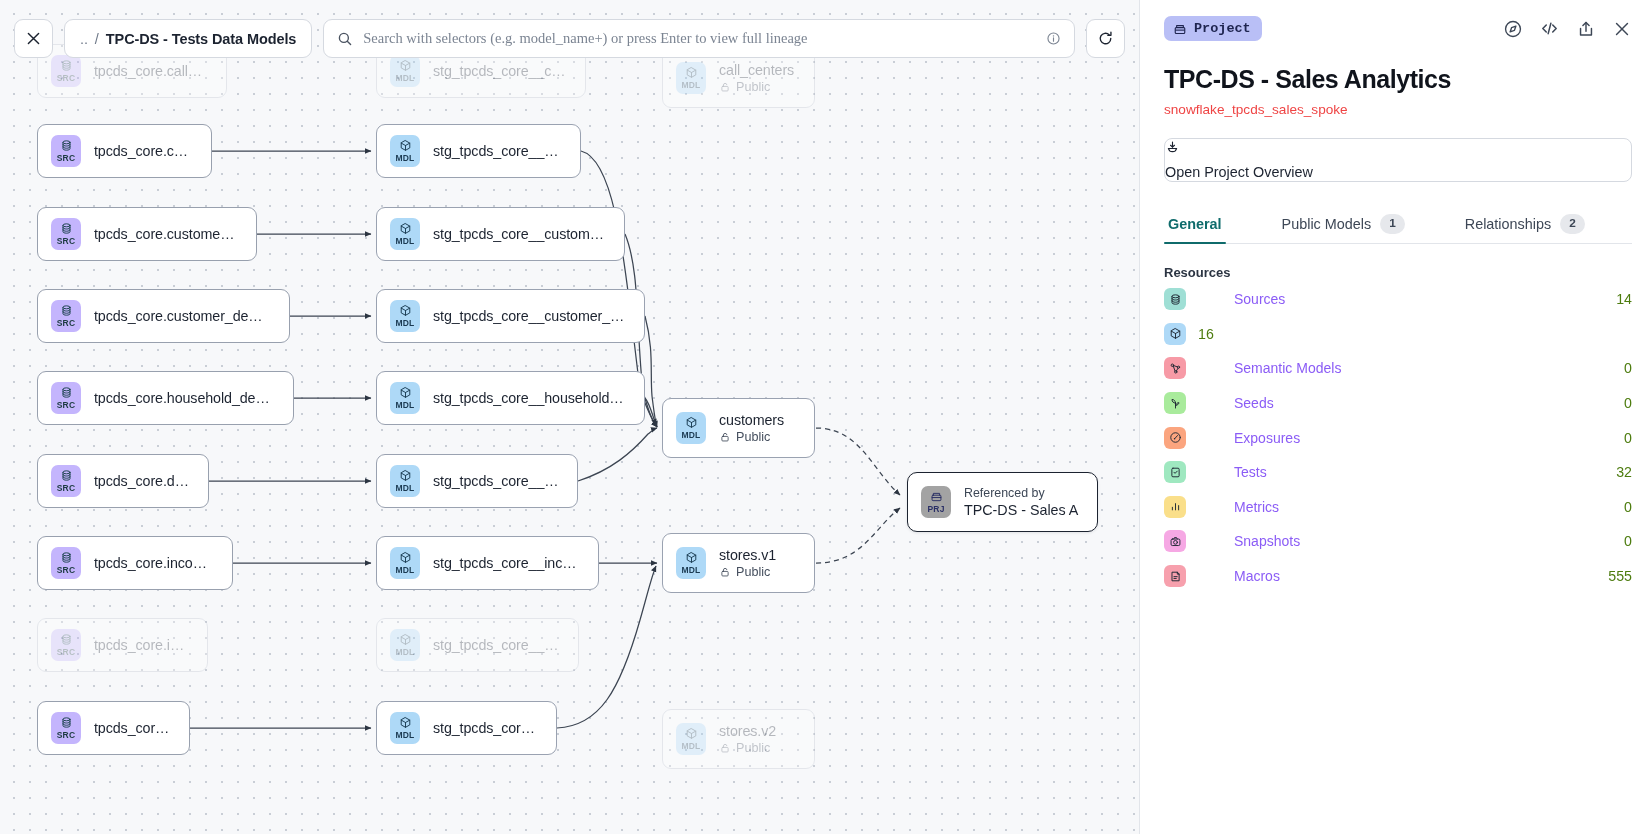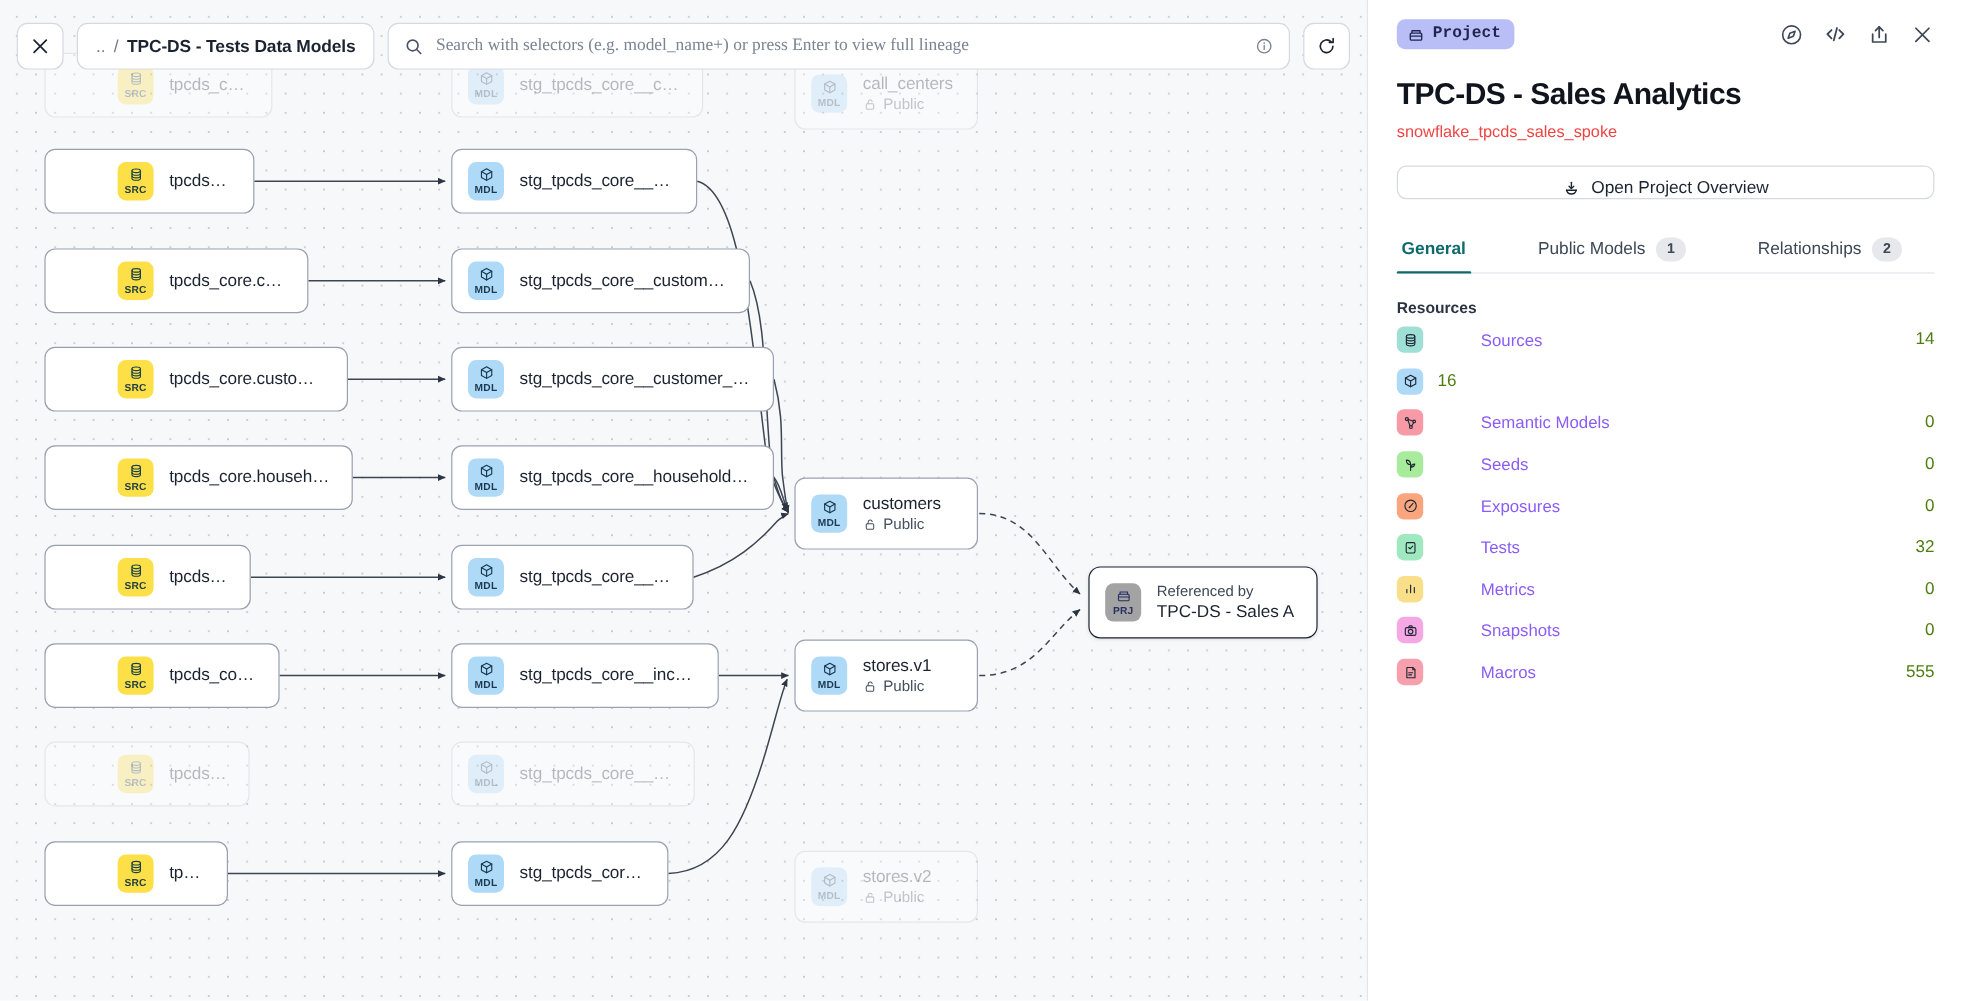--- a/index.html
+++ b/index.html
@@ -73,21 +73,21 @@
     width: 30px; min-width: 30px; height: 32px; border-radius: 7px;
     display: flex; flex-direction: column; align-items: center;
     justify-content: center; gap: 0px;
   }
   .badge .bicon { line-height: 0; }
   .badge .btxt {
     font-size: 8.5px; font-weight: 700; letter-spacing: 0.2px;
     font-family: "Liberation Sans", sans-serif;
     margin-top: 1px;
   }
-  .badge-src { background: #fde047; margin-left: 47px; }
+  .badge-src { background: #c4b5fd; }
   .badge-src .btxt { color: #1d3b42; }
   .badge-mdl { background: #aed9f7; }
   .badge-mdl .btxt { color: #1b3a52; }
   .badge-prj { background: #a3a3a3; }
   .badge-prj .btxt { color: #2a2f66; }
   .node-label {
     font-size: 14.3px; color: #1c2330; white-space: nowrap;
     overflow: hidden; text-overflow: ellipsis; letter-spacing: -0.1px;
   }
   .node-texts { display: flex; flex-direction: column; gap: 2px; overflow: hidden; }
@@ -98,44 +98,45 @@
   .node-kicker { font-size: 12.4px; color: #3d4756; }
   .node-title2 { font-size: 14.3px; color: #1c2330; white-space: nowrap; }
   .node.prj { border: 1.6px solid #1c2330; border-radius: 10px; box-shadow: 0 1px 3px rgba(20,25,35,.10); }
 
   svg.edges { position: absolute; inset: 0; width: 1139px; height: 834px; z-index: 5; }
 
   
   .panel {
     width: 509px; height: 834px; background: #fff;
     border-left: 1px solid #e2e5ea;
-    padding: 16px 36px 0 24px;
+    padding: 16px 16px 0 24px;
     position: relative;
   }
   .panel-top { display: flex; align-items: center; justify-content: space-between; }
   .chip {
     display: inline-flex; align-items: center; gap: 7px;
     background: #b9bff6; color: #1f2550; border-radius: 7px;
     padding: 5px 11px 5px 9px; font-size: 13.5px; font-weight: 600;
     font-family: "Liberation Mono", monospace;
     cursor: pointer;
   }
   .panel-icons { display: flex; align-items: center; gap: 16px; }
   .pi { cursor: pointer; display: flex; line-height: 0; }
   .panel-title {
     margin-top: 24px; font-size: 25px; font-weight: 700;
     color: #10141c; letter-spacing: -0.45px;
   }
   .panel-sub { margin-top: 8px; font-size: 13.6px; color: #ef4444; }
   .overview-btn {
-    margin-top: 21px; width: 100%; height: 28px;
+    margin-top: 21px; width: 100%; height: 44px;
     border: 1px solid #d5d9e0; border-radius: 8px; background: #fff;
-    display: flex; align-items: flex-end; justify-content: center; gap: 9px;
+    display: flex; align-items: flex-start; justify-content: center; gap: 9px;
     font-size: 14.4px; color: #1c2330; cursor: pointer; font-weight: 500;
     font-family: "Liberation Sans", sans-serif;
+    flex-direction: column;
   }
   .tabs {
     margin-top: 23px; display: flex; align-items: stretch; gap: 0;
     border-bottom: 1px solid #e2e5ea; height: 39px;
   }
   .tab {
     display: flex; align-items: center; gap: 9px;
     font-size: 14.4px; color: #3d4756; cursor: pointer;
     padding: 0 4px; margin-right: 52px; position: relative; font-weight: 500;
   }

